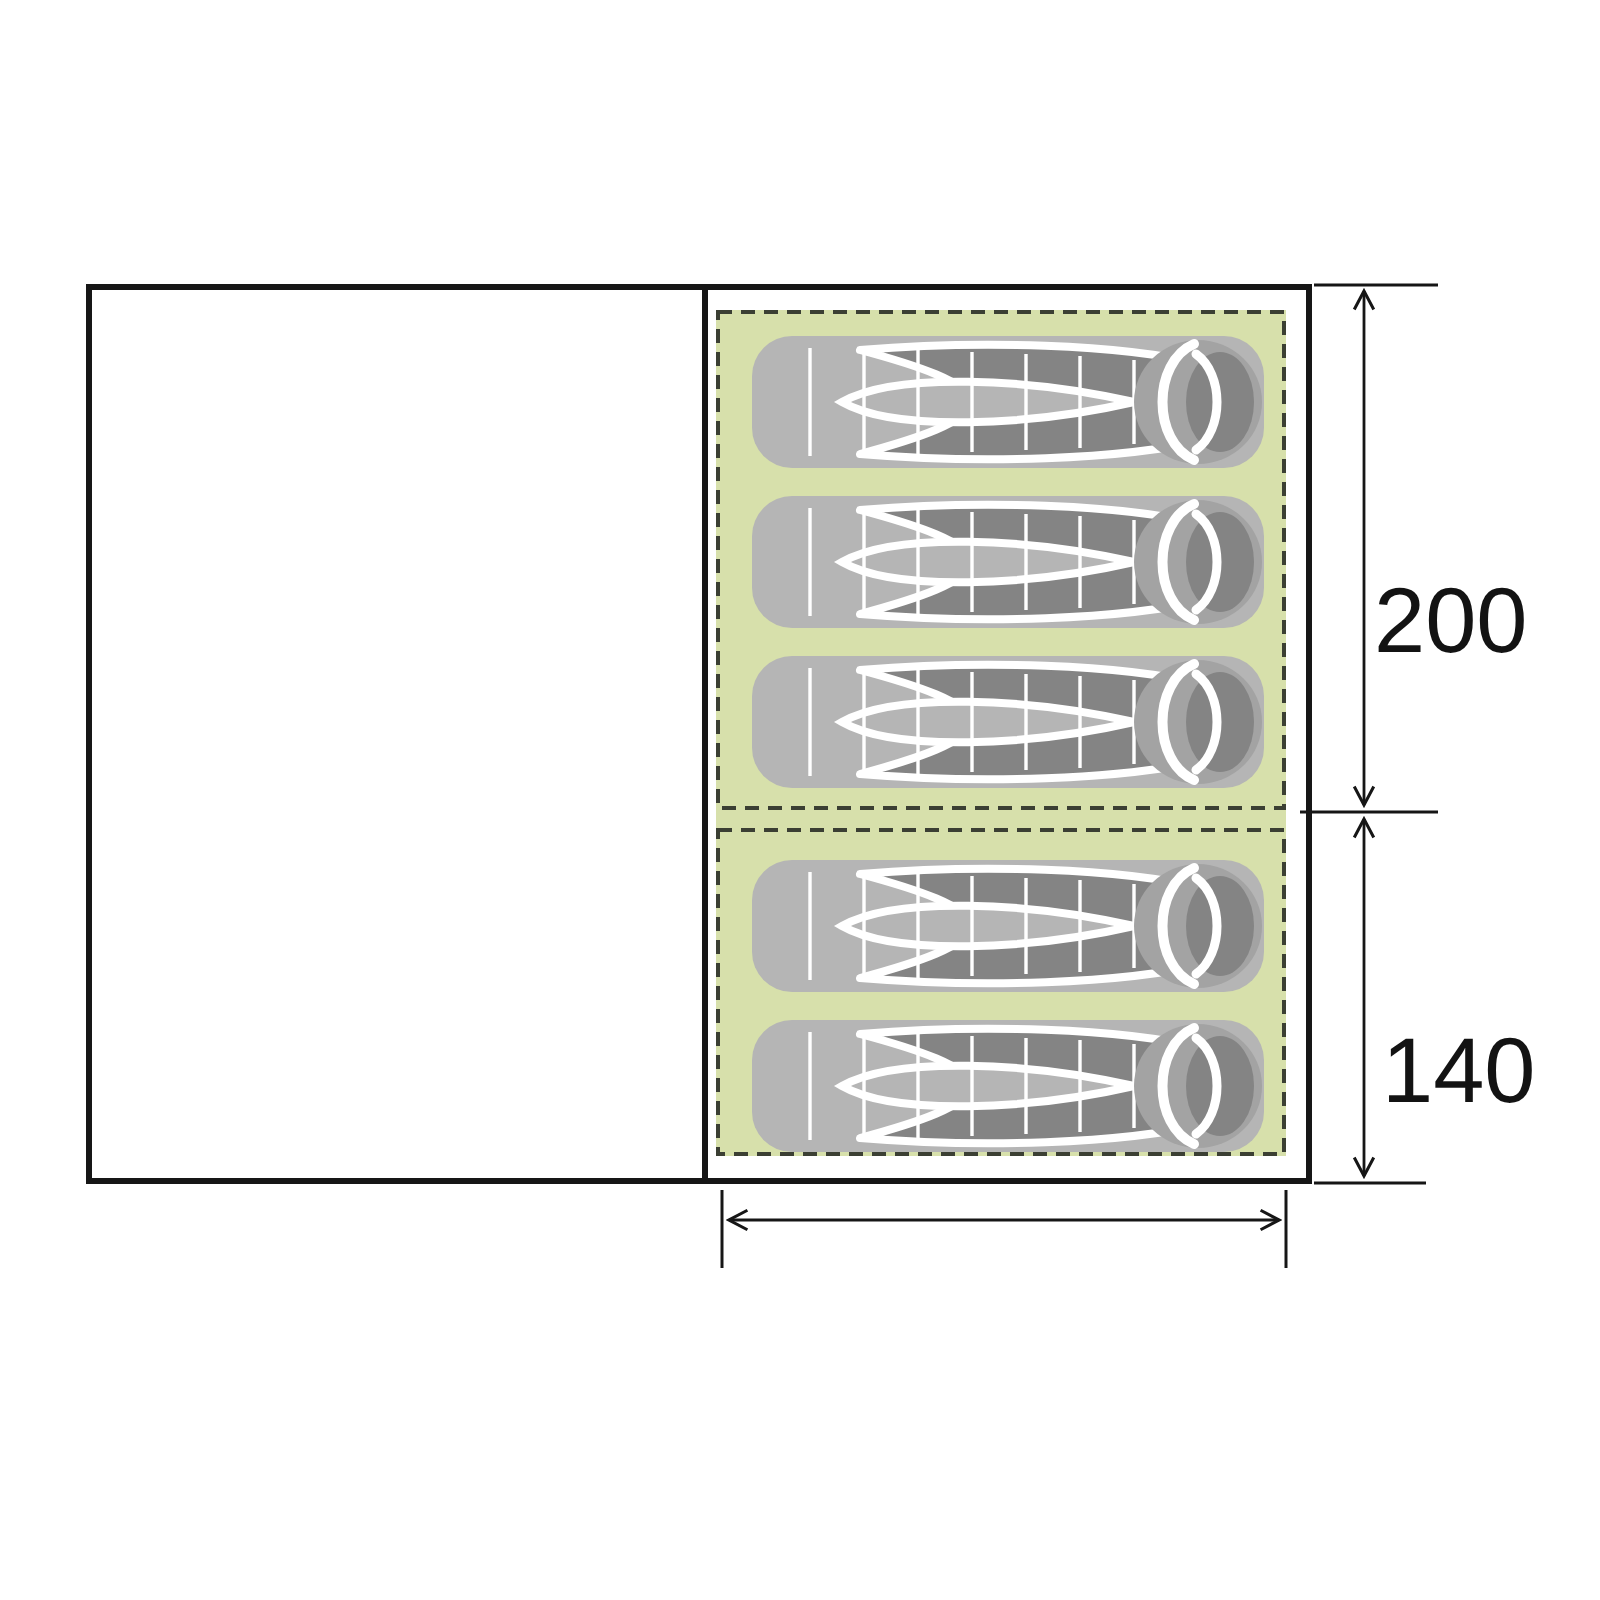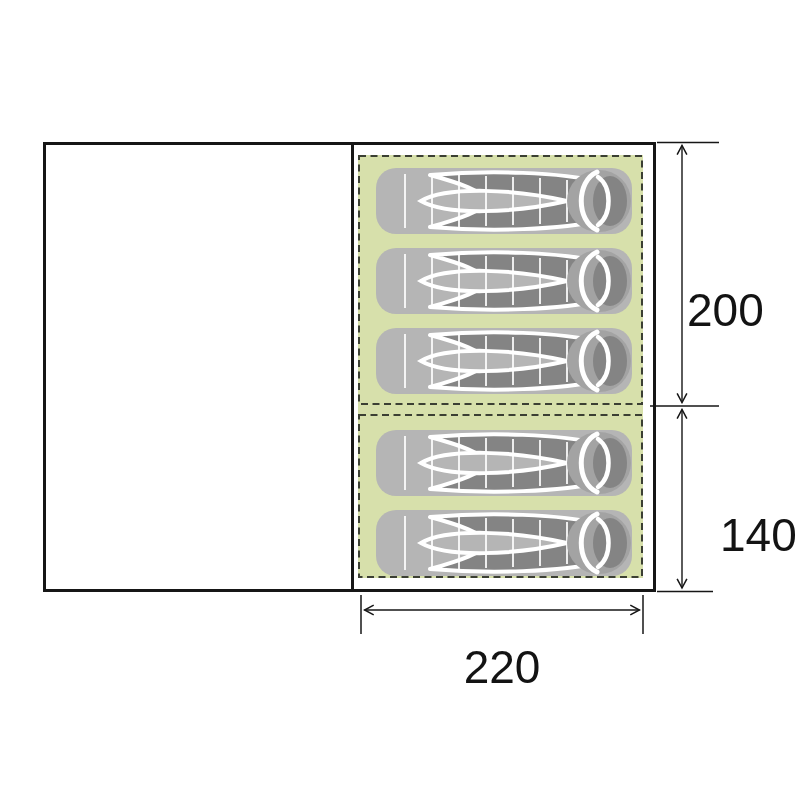--- a/index.html
+++ b/index.html
@@ -96,17 +96,16 @@
 
     <g stroke="#161616">
       <line x1="361" y1="595" x2="361" y2="634" stroke-width="1.5"></line>
       <line x1="643" y1="595" x2="643" y2="634" stroke-width="1.5"></line>
       <line x1="364.5" y1="610" x2="639.5" y2="610" stroke-width="1.4" marker-start="url(#arrow)" marker-end="url(#arrow)"></line>
     </g>
   </svg>
 
   <div class="dim-label vcenter" style="left:687px; top:275px;">200</div>
 
-  <div class="dim-label vcenter" style="left:720px; top:500px;">140</div>
+  <div class="dim-label vcenter" style="left:691px; top:500px;">140</div>
 
-  <div class="dim-label hcenter" style="left:502px; top:609px;">220</div>
 
 </div>
 
 </body></html>

